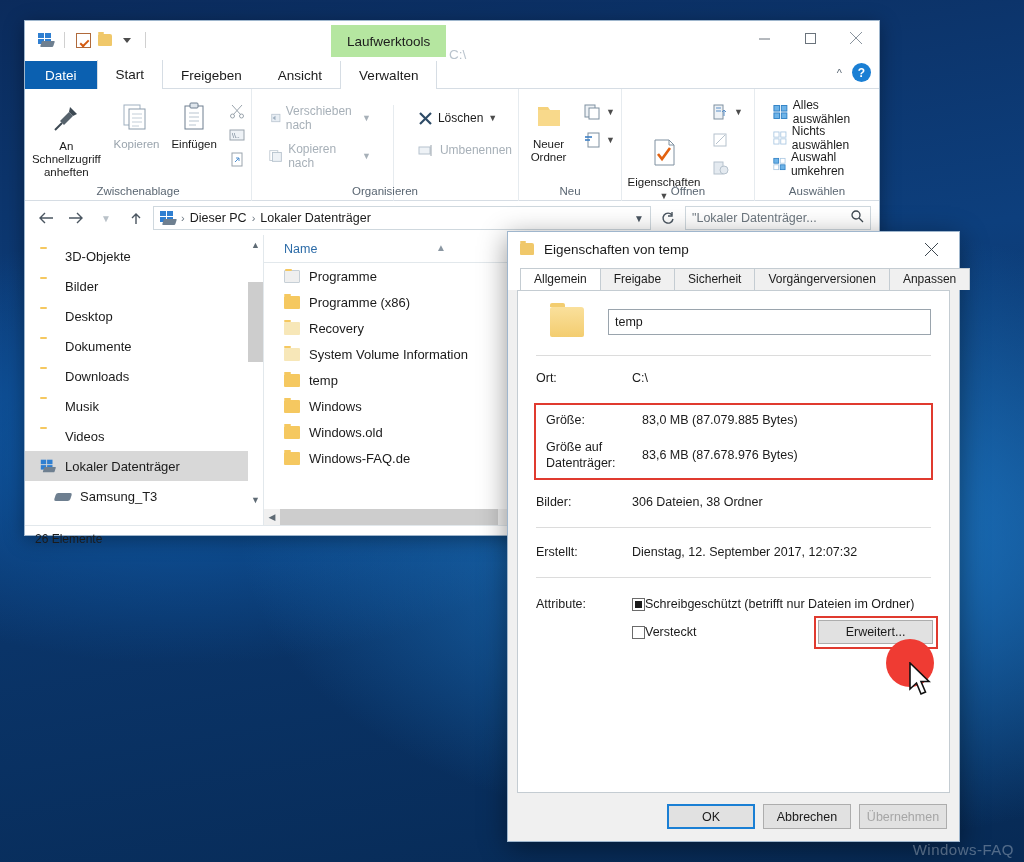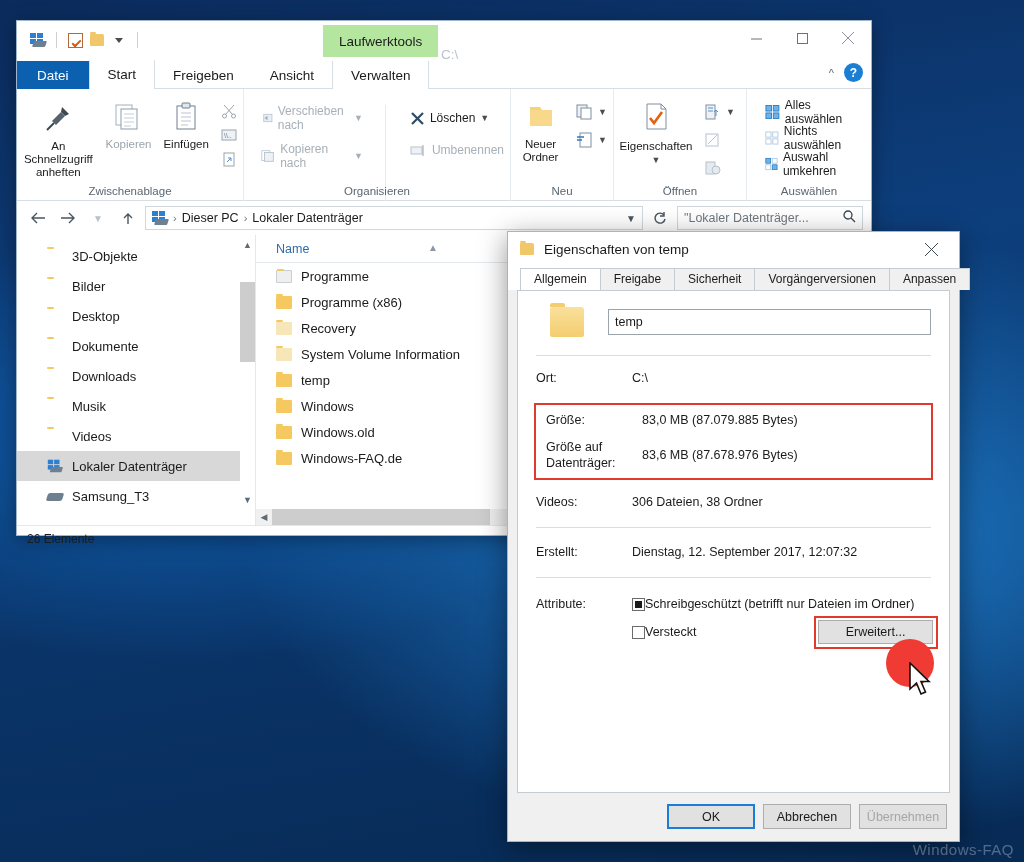--- a/index.html
+++ b/index.html
@@ -9,21 +9,21 @@
     font-family:"Liberation Sans", sans-serif;
     background:
       radial-gradient(ellipse 900px 500px at 78% 62%, #1f7fd0 0%, rgba(31,127,208,0) 62%),
       radial-gradient(ellipse 700px 360px at 18% 52%, #0f5ba8 0%, rgba(15,91,168,0) 60%),
       linear-gradient(170deg, #0b2b5c 0%, #0d3f7d 38%, #0a3468 62%, #072a55 100%);
   }
   .desk { position:absolute; inset:0; }
 
   
   .explorer {
-    position:absolute; left:16px; top:20px; width:856px; height:516px;
+    position:absolute; left:24px; top:20px; width:856px; height:516px;
     background:#ffffff; border:1px solid #9fb6cd;
     box-shadow:0 4px 18px rgba(0,0,0,.35);
   }
   
   .titlebar { height:40px; position:relative; background:#fff; }
   .qat { position:absolute; left:10px; top:8px; display:flex; align-items:center; gap:0; }
   .qat .sep { width:1px; height:16px; background:#d0d0d0; margin:0 7px; }
   .qat .qicon { width:22px; height:22px; display:flex; align-items:center; justify-content:center; }
   .winlogo { width:16px; height:14px; position:relative; }
   .winlogo .sq { position:absolute; width:6px; height:5px; background:#2f7fd1; }
@@ -70,21 +70,21 @@
   .navbtn { width:26px;height:26px;display:flex;align-items:center;justify-content:center;color:#4a5560; }
   .navbtn.dim { color:#b9c1c8; }
   .crumbbox { flex:1; height:24px; border:1px solid #cfd8de; background:#fff; display:flex; align-items:center; padding:0 6px; gap:5px; font-size:12.5px; color:#1b1b1b;}
   .crumbsep { color:#6b7680; font-size:11px; }
   .crumbend { margin-left:auto; display:flex; align-items:center; gap:6px; color:#4a5560;}
   .searchbox { width:186px; height:24px; border:1px solid #cfd8de; background:#fff; display:flex; align-items:center; padding:0 6px; font-size:12.5px; color:#6e7880; }
   
   .ebody { display:flex; height:290px; }
   .navpane { width:238px; position:relative; border-right:0; }
   .navlist { padding-top:6px; }
-  .navitem { height:30px; display:flex; align-items:center; gap:8px; padding-left:30px; font-size:13px; color:#1b1b1b; }
+  .navitem { height:30px; display:flex; align-items:center; gap:8px; padding-left:15px; font-size:13px; color:#1b1b1b; }
   .navitem.sel { background:#d8d8d8; }
   .navitem.lvl0 { padding-left:22px; }
   .nicon { width:17px; height:15px; position:relative; flex:none; }
   .nfolder { width:16px;height:13px;background:#f5c860;border-radius:1px; position:relative;}
   .nfolder::before{content:"";position:absolute;left:0;top:-2px;width:7px;height:2px;background:#f5c860;border-radius:1px;}
   .navscroll { position:absolute; right:0; top:2px; width:15px; bottom:0; background:#fff; }
   .sbar-up,.sbar-dn { width:15px;height:15px; display:flex;align-items:center;justify-content:center; color:#5e6a74; font-size:9px;}
   .sbar-thumb { width:15px; background:#cdcdcd; }
   .listpane { flex:1; position:relative; border-left:1px solid #e2e8ec; }
   .colhdr { height:28px; display:flex; align-items:center; padding-left:20px; border-bottom:1px solid #e2e8ec; font-size:12.5px; color:#2d6ca8; position:relative; }
@@ -324,21 +324,21 @@
               <line x1="1" y1="5" x2="8" y2="5" stroke="#3d7fc4" stroke-width="1.6"></line>
               <line x1="1" y1="8" x2="6" y2="8" stroke="#3d7fc4" stroke-width="1.6"></line>
             </svg>
             <span style="font-size:9px;color:#4c4c4c;">▼</span>
           </div>
         </div>
         <div class="glabel">Neu</div>
       </div>
 
       <div class="rgroup" style="width:133px; display:flex;">
-        <div class="bigbtn" style="width:84px;">
+        <div class="bigbtn" style="width:84px;justify-content:flex-end;">
           <svg width="36" height="34" viewBox="0 0 36 34">
             <path d="M9 3 h14 l5 5 v20 H9 Z" fill="#fff" stroke="#7e90a0"></path>
             <path d="M23 3 v5 h5" fill="none" stroke="#7e90a0"></path>
             <path d="M12 17 l4 5 l8 -11" fill="none" stroke="#e2610f" stroke-width="2.6"></path>
           </svg>
           <div class="lbl">Eigenschaften</div>
           <div style="font-size:9px;color:#4c4c4c;margin-top:2px;">▼</div>
         </div>
         <div style="display:flex;flex-direction:column;gap:6px;padding-top:6px;">
           <div class="smallrow" style="height:22px;">
@@ -609,21 +609,21 @@
           <div class="plabel">Größe:</div>
           <div class="pval">83,0 MB (87.079.885 Bytes)</div>
         </div>
         <div class="prow" style="position:relative; padding:0 10px; align-items:center;">
           <div class="plabel" style="line-height:16px;">Größe auf Datenträger:</div>
           <div class="pval">83,6 MB (87.678.976 Bytes)</div>
         </div>
       </div>
 
       <div class="prow" style="margin-top:14px;">
-        <div class="plabel">Videos:</div>
+        <div class="plabel">Bilder:</div>
         <div class="pval">306 Dateien, 38 Ordner</div>
       </div>
 
       <div class="hr" style="margin:16px 0;"></div>
 
       <div class="prow">
         <div class="plabel">Erstellt:</div>
         <div class="pval">Dienstag, 12. September 2017, 12:07:32</div>
       </div>
 

